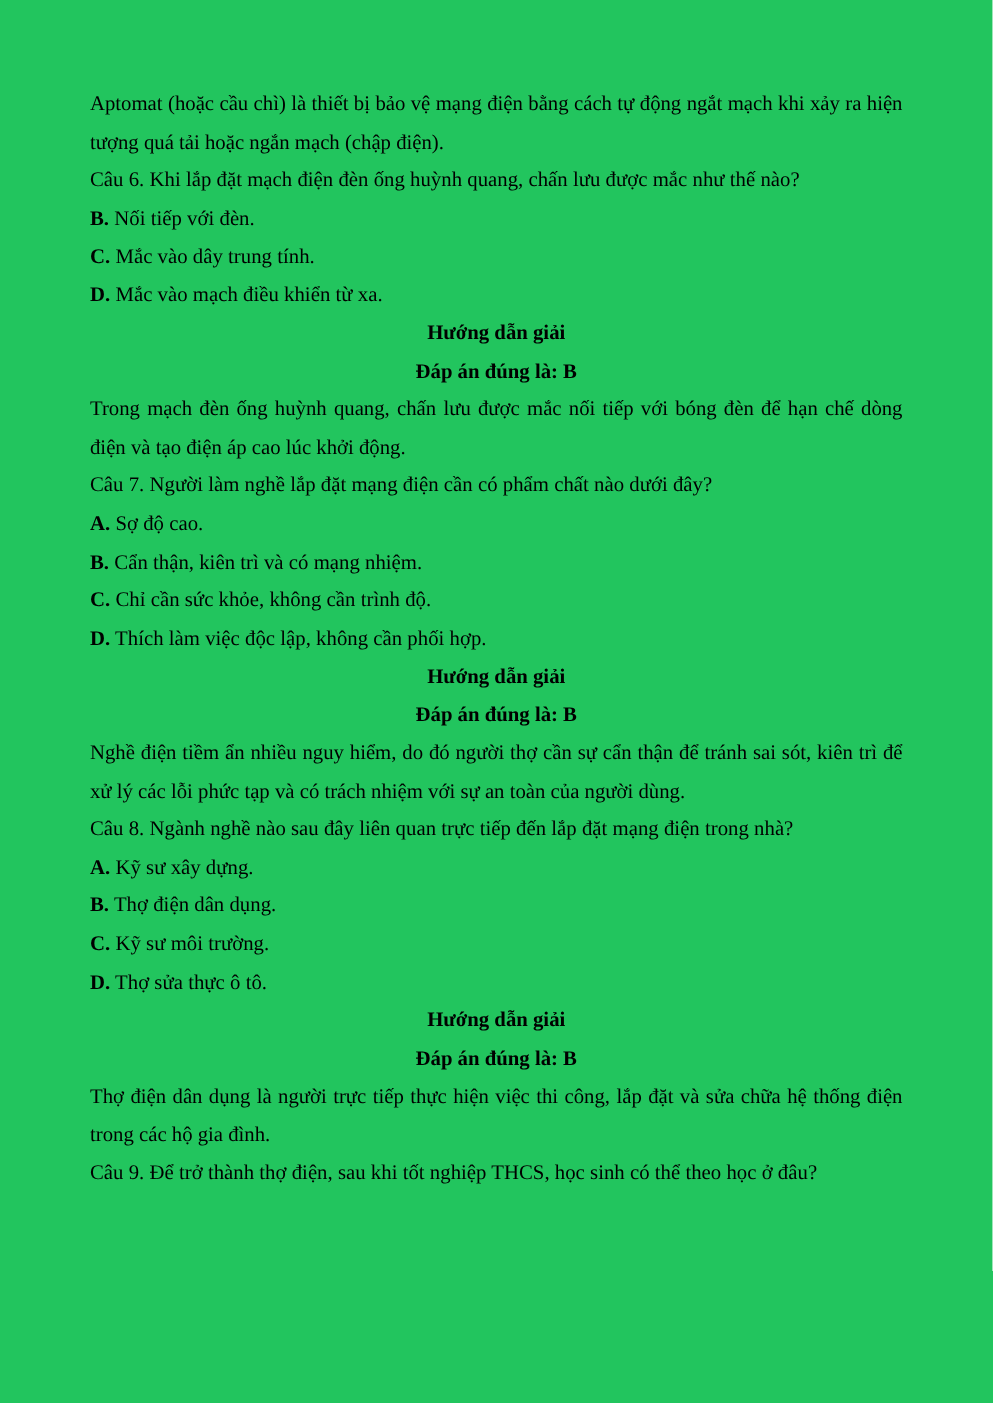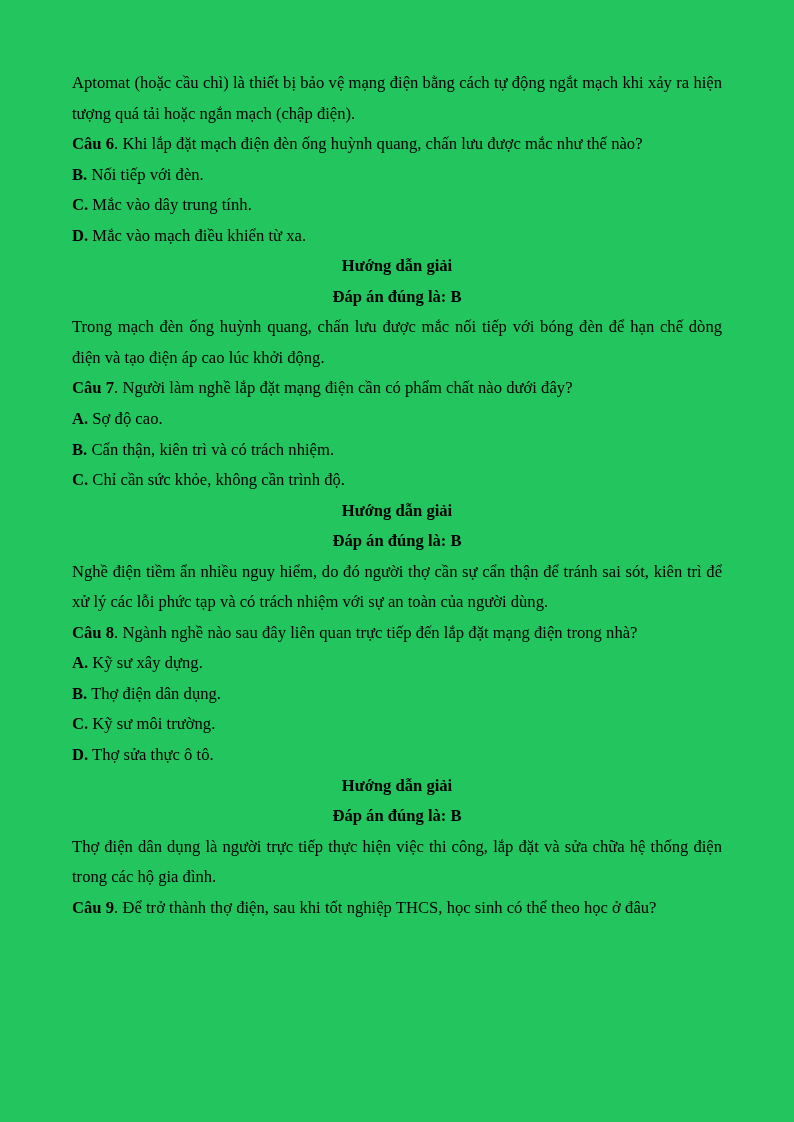--- a/index.html
+++ b/index.html
@@ -50,40 +50,41 @@
   .heading {
     font-weight: bold;
     font-size: 16.6px;
     line-height: 30.55px;
     text-align: center;
   }
   .opt-letter {
     font-weight: bold;
   }
   .q-label {
-    font-weight: bold;
+    font-weight: normal;
   }
 </style>
 </head>
 <body>
 
 <div class="page">
   <div class="doc-body" id="doc-body">
       <div class="para force-just">Aptomat (hoặc cầu chì) là thiết bị bảo vệ mạng điện bằng cách tự động ngắt mạch khi xảy ra hiện tượng quá tải hoặc ngắn mạch (chập điện).</div>
       <div class="line single"><span class="q-label">Câu 6</span><span>. Khi lắp đặt mạch điện đèn ống huỳnh quang, chấn lưu được mắc như thế nào?</span></div>
       <div class="line single"><span class="opt-letter">B.</span><span> Nối tiếp với đèn.</span></div>
       <div class="line single"><span class="opt-letter">C.</span><span> Mắc vào dây trung tính.</span></div>
       <div class="line single"><span class="opt-letter">D.</span><span> Mắc vào mạch điều khiển từ xa.</span></div>
       <div class="heading">Hướng dẫn giải</div>
       <div class="heading">Đáp án đúng là: B</div>
       <div class="para force-just">Trong mạch đèn ống huỳnh quang, chấn lưu được mắc nối tiếp với bóng đèn để hạn chế dòng điện và tạo điện áp cao lúc khởi động.</div>
       <div class="line single"><span class="q-label">Câu 7</span><span>. Người làm nghề lắp đặt mạng điện cần có phẩm chất nào dưới đây?</span></div>
       <div class="line single"><span class="opt-letter">A.</span><span> Sợ độ cao.</span></div>
-      <div class="line single"><span class="opt-letter">B.</span><span> Cẩn thận, kiên trì và có trách nhiệm.</span></div>
+      <div class="line single"><span class="opt-letter">B.</span><span> Cẩn thận, kiên trì và có mạng nhiệm.</span></div>
       <div class="line single"><span class="opt-letter">C.</span><span> Chỉ cần sức khỏe, không cần trình độ.</span></div>
+      <div class="line single"><span class="opt-letter">D.</span><span> Thích làm việc độc lập, không cần phối hợp.</span></div>
       <div class="heading">Hướng dẫn giải</div>
       <div class="heading">Đáp án đúng là: B</div>
       <div class="para force-just">Nghề điện tiềm ẩn nhiều nguy hiểm, do đó người thợ cần sự cẩn thận để tránh sai sót, kiên trì để xử lý các lỗi phức tạp và có trách nhiệm với sự an toàn của người dùng.</div>
       <div class="line single"><span class="q-label">Câu 8</span><span>. Ngành nghề nào sau đây liên quan trực tiếp đến lắp đặt mạng điện trong nhà?</span></div>
       <div class="line single"><span class="opt-letter">A.</span><span> Kỹ sư xây dựng.</span></div>
       <div class="line single"><span class="opt-letter">B.</span><span> Thợ điện dân dụng.</span></div>
       <div class="line single"><span class="opt-letter">C.</span><span> Kỹ sư môi trường.</span></div>
       <div class="line single"><span class="opt-letter">D.</span><span> Thợ sửa thực ô tô.</span></div>
       <div class="heading">Hướng dẫn giải</div>
       <div class="heading">Đáp án đúng là: B</div>

